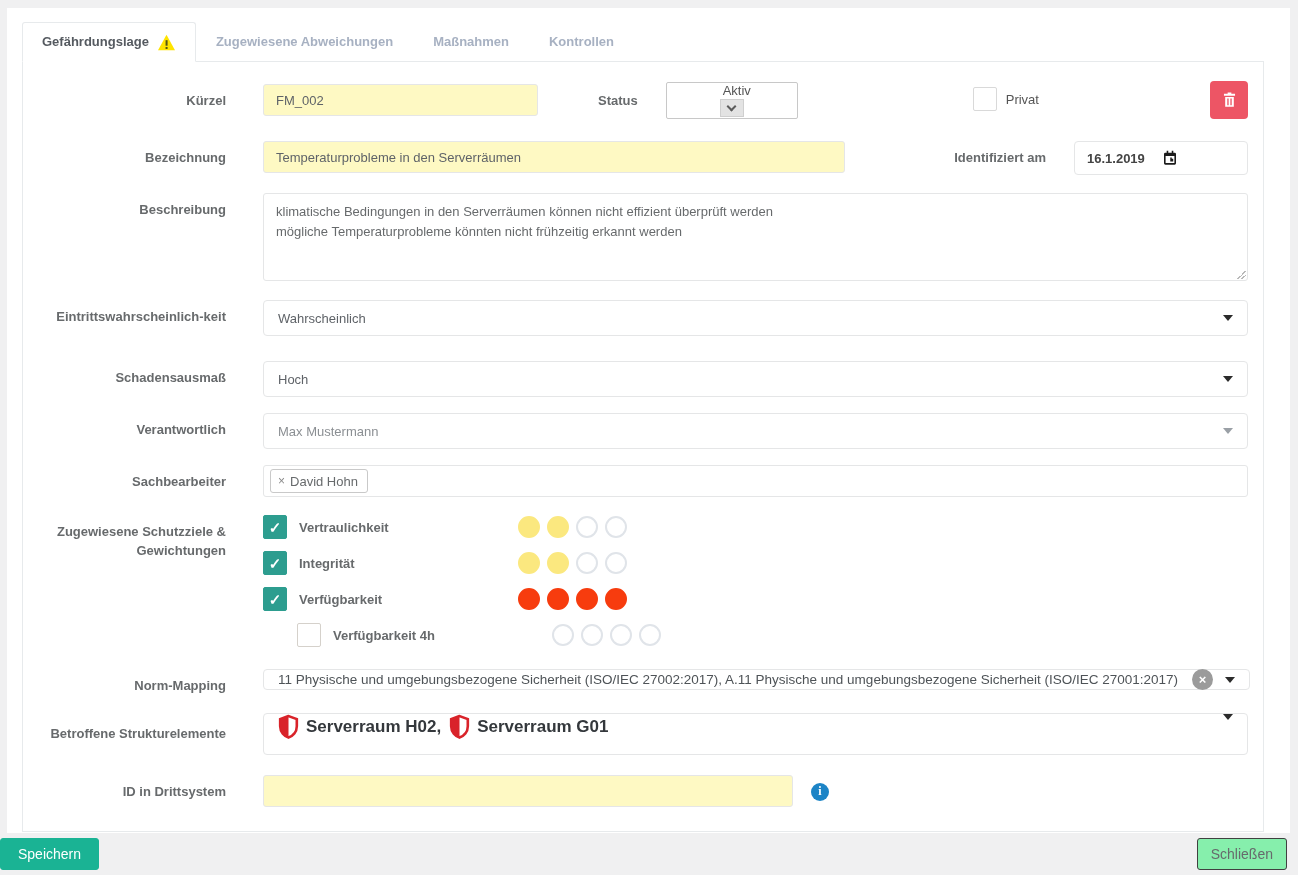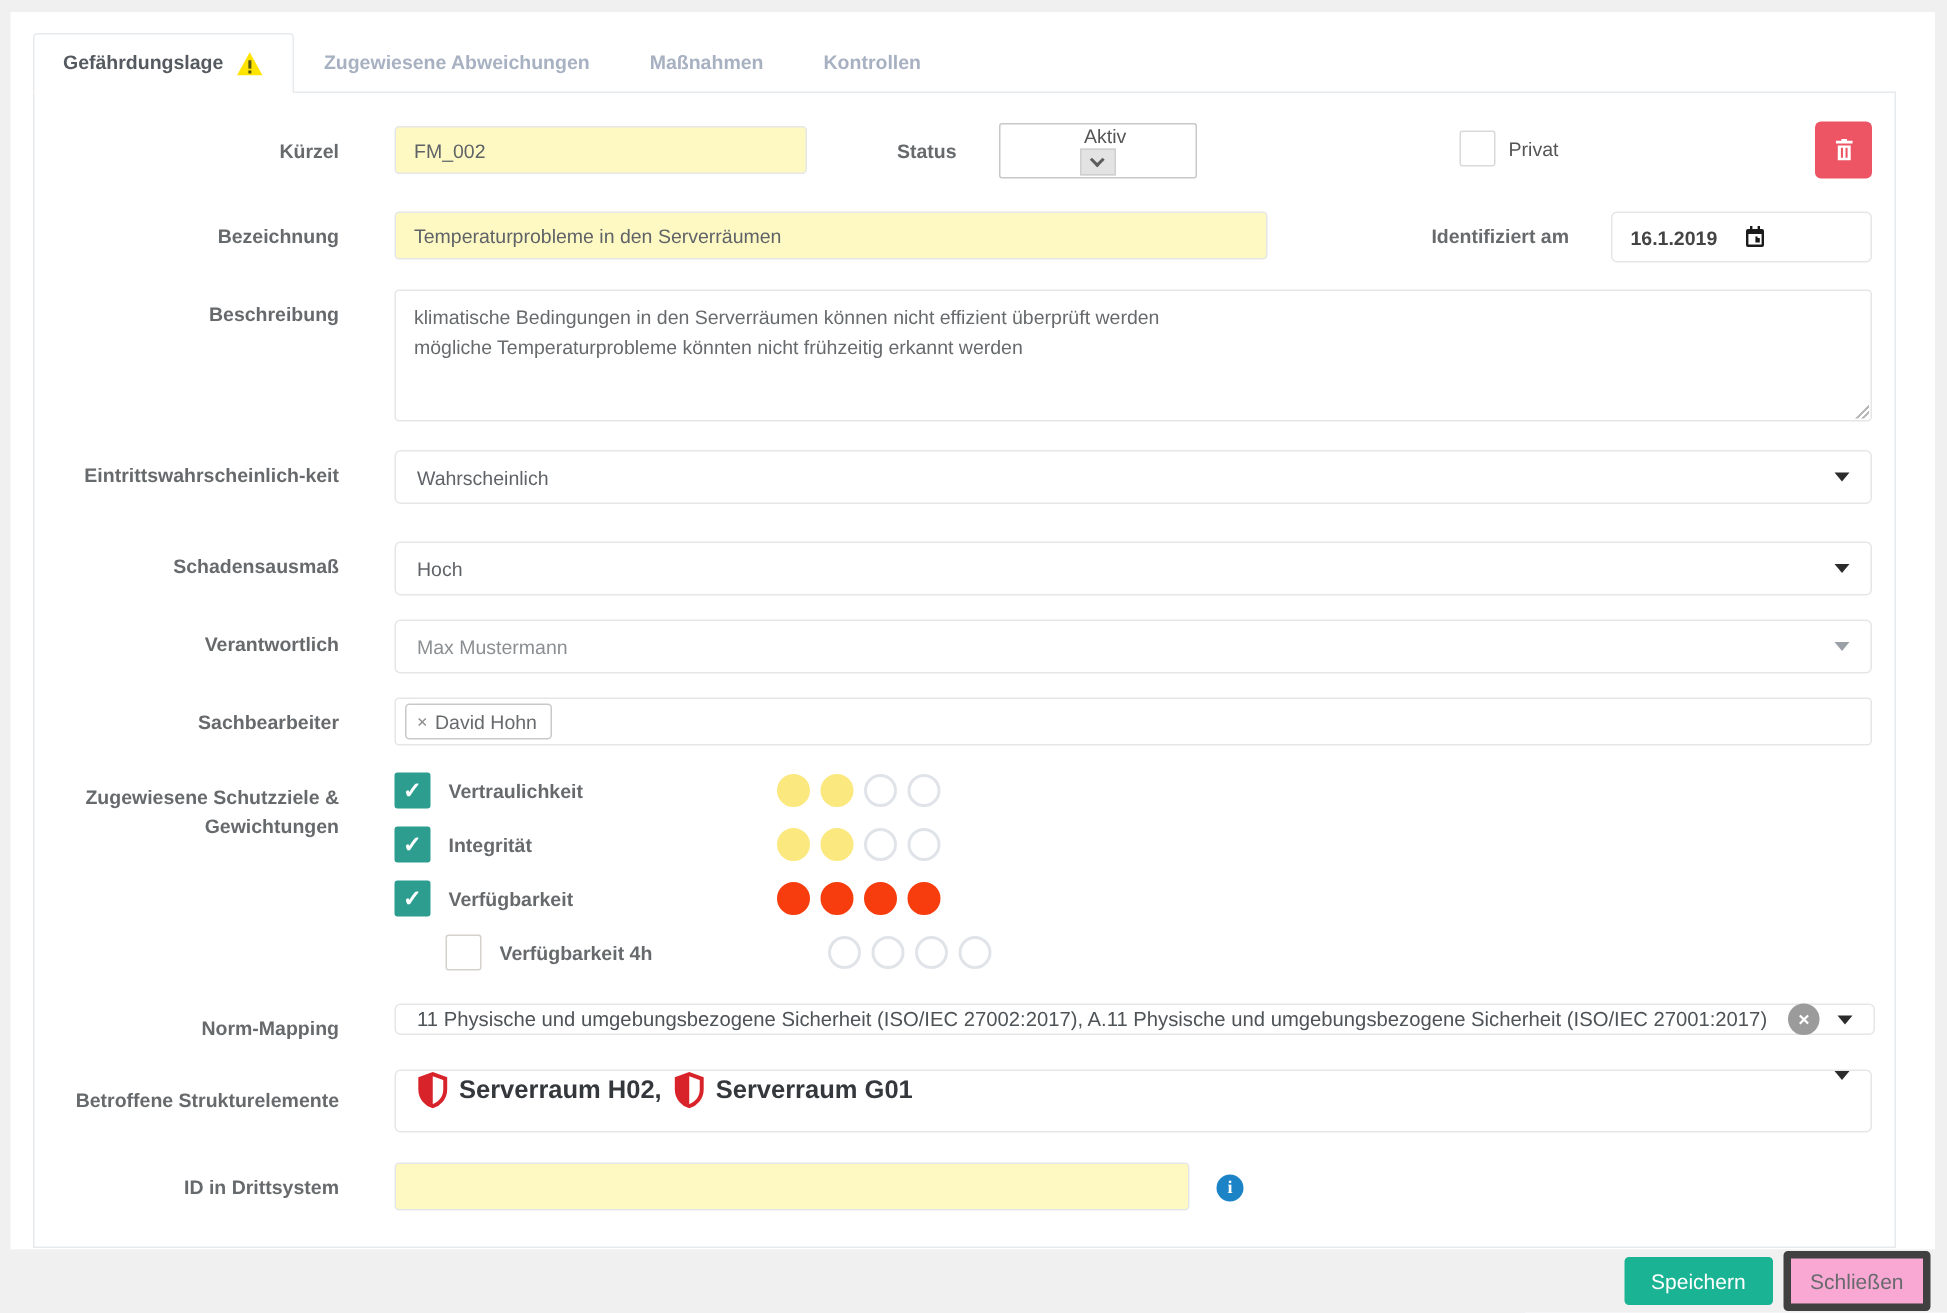--- a/index.html
+++ b/index.html
@@ -124,28 +124,28 @@
   
   .info-ic {
     width:18px; height:18px; border-radius:50%; background:#1c84c6; color:#fff;
     display:flex; align-items:center; justify-content:center;
     font-size:12px; font-weight:700; font-family:"Liberation Serif", serif;
     margin:8px 0 0 18px; cursor:pointer;
   }
   
   .footer {
     position:absolute; left:0; right:0; bottom:0; height:42px; background:#f0f0f1;
-    display:flex; align-items:center; justify-content:flex-end; gap:7px; padding-right:11px;
+    display:flex; align-items:center; justify-content:space-between; gap:7px; padding-right:11px;
   }
   .btn-save {
     background:#1ab394; color:#fff; border:1px solid #1ab394; border-radius:3px;
     font-family:inherit; font-size:14px; padding:7px 17px; cursor:pointer;
   }
   .btn-close {
-    background:#f9a8d4; color:#676a6c; border:5px solid #404040; border-radius:3px;
+    background:#86efac; color:#676a6c; border:1px solid #404040; border-radius:3px;
     font-family:inherit; font-size:14px; padding:7px 13px; cursor:pointer;
   }
   .row1-label { width:auto; min-width:0; margin:0 28px 0 60px; }
   .row2-label { width:auto; min-width:0; margin:0 28px 0 auto; }
   .privat-wrap { display:flex; align-items:center; gap:9px; margin-left:175px; padding-top:3px; }
   .privat-wrap .p-lbl { font-weight:400; color:#555; }
 </style>
 </head>
 <body>
 

